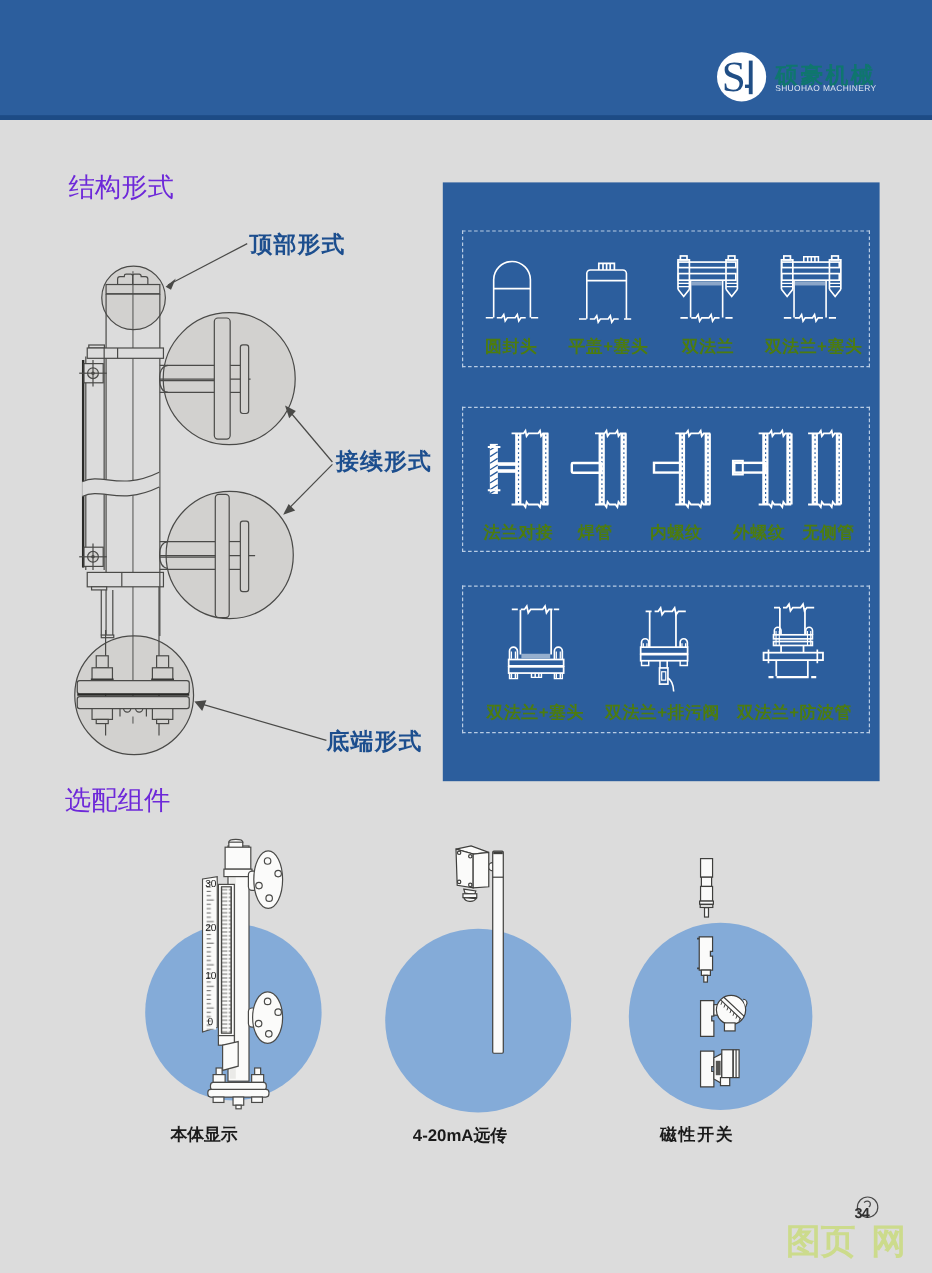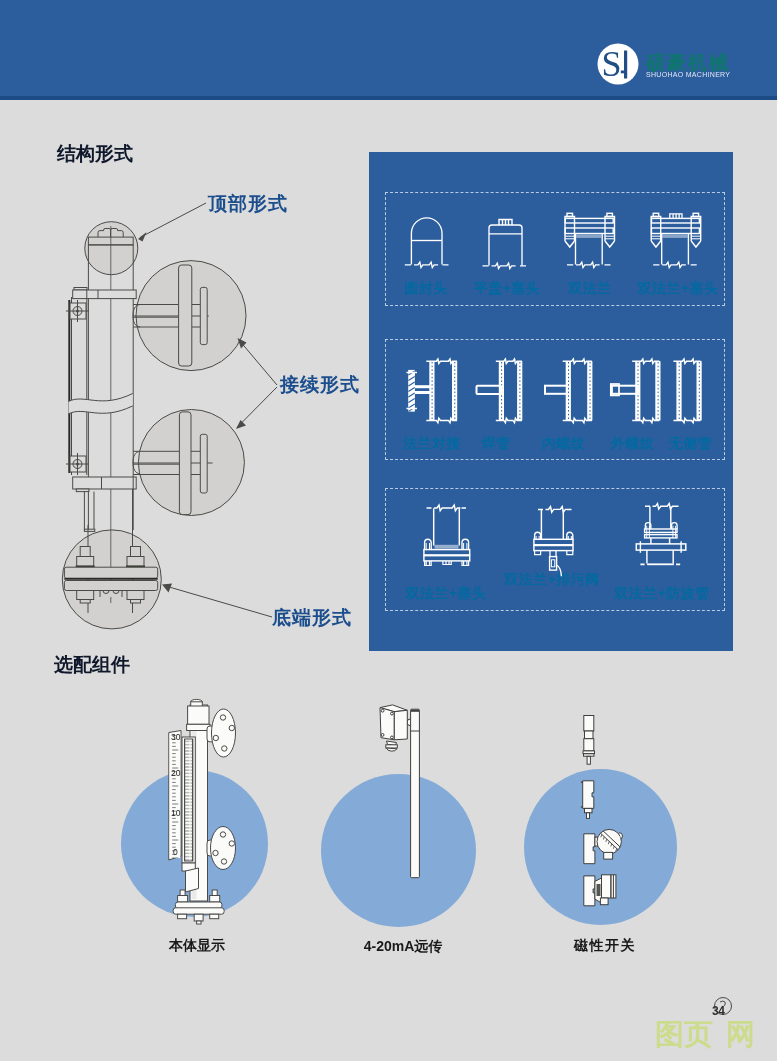--- a/index.html
+++ b/index.html
@@ -1,22 +1,22 @@
 <!DOCTYPE html>
 <html><head>
 <meta charset="utf-8">
 <style>
   html,body{margin:0;padding:0;}
   body{width:777px;height:1061px;background:#dcdcdc;font-family:"Liberation Sans",sans-serif;overflow:hidden;position:relative;}
   .abs{position:absolute;}
   .hdr{left:0;top:0;width:777px;height:96px;background:#2c5e9d;border-bottom:4px solid #1d4b85;}
-  .h1{font-weight:bold;color:#0f172a;font-size:19px;letter-spacing:0px;}
+  .h1{font-weight:normal;color:#6d28d9;font-size:22px;letter-spacing:0px;}
   .callout{font-weight:bold;color:#1c4e8e;font-size:19px;letter-spacing:1px;text-align:center;}
-  .wlabel{color:#0369a1;font-weight:bold;font-size:14px;text-align:center;white-space:nowrap;letter-spacing:0.5px;}
-  .blabel{color:#1a1a1a;font-weight:bold;font-size:14px;text-align:center;white-space:nowrap;}
+  .wlabel{color:#4d7c0f;font-weight:bold;font-size:14px;text-align:center;white-space:nowrap;letter-spacing:0.5px;}
+  .blabel{color:#1a1a1a;font-weight:bold;font-size:14px;text-align:left;white-space:nowrap;}
   .bluecirc{border-radius:50%;background:#84abd8;}
 </style>
 </head>
 <body>
 <div class="abs hdr"></div>
 
 <svg class="abs" style="left:597px;top:43px;" width="42" height="42" viewBox="0 0 42 42">
   <circle cx="21" cy="21" r="20.5" fill="#ffffff"></circle>
   <text x="4.5" y="33" font-family="Liberation Serif, serif" font-size="36" fill="#204e85">S</text>
   <rect x="27" y="7.5" width="3.2" height="28" fill="#204e85"></rect>
@@ -146,21 +146,21 @@
 <div class="abs wlabel" style="left:560px;top:280px;width:60px;">双法兰</div>
 <div class="abs wlabel" style="left:622px;top:280px;width:112px;">双法兰+塞头</div>
 
 <div class="abs wlabel" style="left:402px;top:435px;width:60px;">法兰对接</div>
 <div class="abs wlabel" style="left:481px;top:435px;width:30px;">焊管</div>
 <div class="abs wlabel" style="left:541px;top:435px;width:45px;">内螺纹</div>
 <div class="abs wlabel" style="left:610px;top:435px;width:45px;">外螺纹</div>
 <div class="abs wlabel" style="left:668px;top:435px;width:45px;">无侧管</div>
 
 <div class="abs wlabel" style="left:401px;top:585px;width:90px;">双法兰+塞头</div>
-<div class="abs wlabel" style="left:503px;top:571px;width:98px;text-align:center;">双法兰+排污阀</div>
+<div class="abs wlabel" style="left:503px;top:585px;width:98px;text-align:center;">双法兰+排污阀</div>
 <div class="abs wlabel" style="left:612px;top:585px;width:100px;">双法兰+防波管</div>
 
 <svg class="abs" style="left:395px;top:200px;" width="330" height="72" viewBox="0 0 330 72">
   <g stroke="#fff" stroke-width="1.35" fill="none">
 
     <path d="M16.4 64.6 V33.2 a15.3 15.3 0 0 1 30.6 0 V64.6"></path>
     <line x1="16.4" y1="40.5" x2="47" y2="40.5"></line>
     <path d="M9.8 64.8 h6.2 M19 64.8 h4 l1.8 -2.7 1.2 5.4 1.8 -2.7 h6.5 l1.8 -2.7 1.2 5.4 1.8 -2.7 h4 M47.5 64.8 h6"></path>
 
     <path d="M94 65.6 V28 a3 3 0 0 1 3-3 h27 a3 3 0 0 1 3 3 V65.6"></path>

